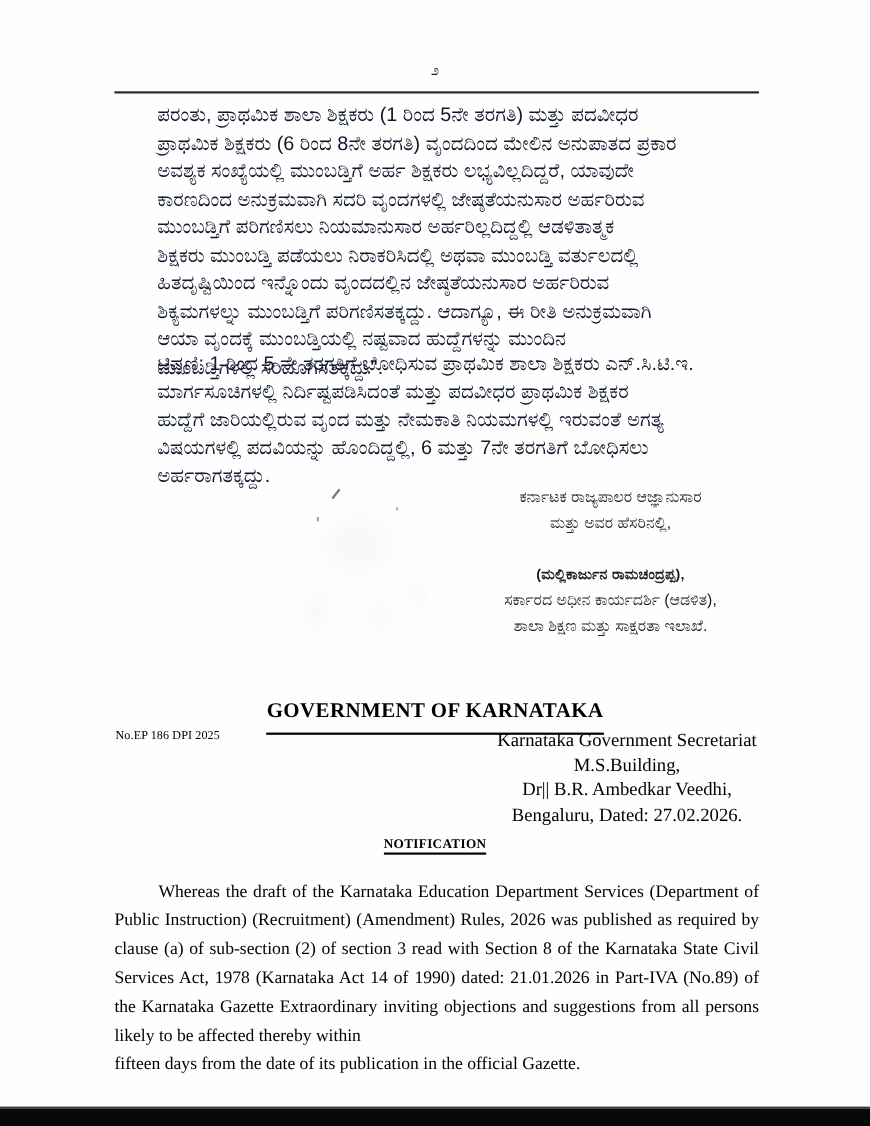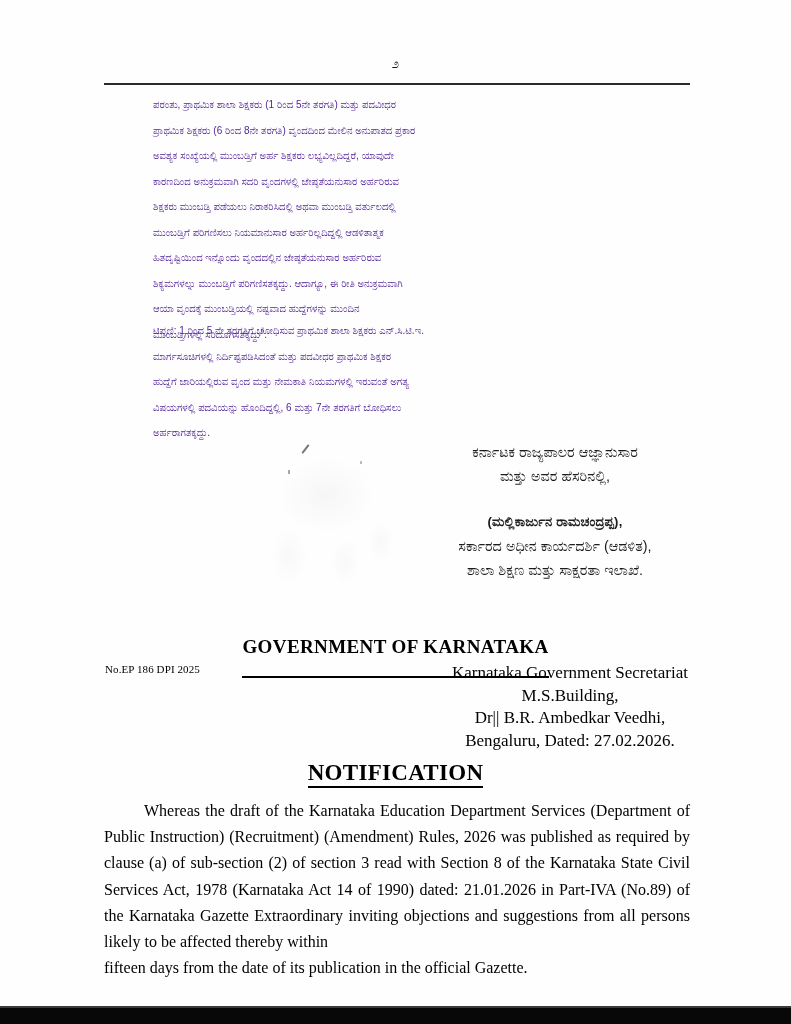--- a/index.html
+++ b/index.html
@@ -81,25 +81,25 @@
     left: 104px;
     top: 83px;
     width: 586px;
     height: 0;
     border-top: 2px solid #2a2a2a;
   }
 
   
   .kn-block {
     position: absolute;
-    left: 153px;
+    left: 143px;
     width: 548px;
     font-family: "Liberation Sans", "DejaVu Sans", sans-serif;
-    color: #4c1d95;
-    font-size: 10px;
+    color: #0f172a;
+    font-size: 18px;
     line-height: 25.5px;
     text-align: justify;
     text-justify: inter-word;
   }
   .kn-para-1 { top: 92px; }
   .kn-para-2 { top: 318px; }
 
   .kn-block .last-line {
     text-align: left;
   }
@@ -129,21 +129,21 @@
     left: 0;
     top: 636px;
     width: 791px;
     text-align: center;
     font-size: 19px;
     font-weight: bold;
     letter-spacing: .4px;
   }
   .gov-title span {
     border-bottom: 2px solid #000;
-    padding-bottom: 19px;
+    padding-bottom: 9px;
   }
 
   .ref-no {
     position: absolute;
     left: 105px;
     top: 663px;
     font-size: 11px;
     letter-spacing: .1px;
   }
 
@@ -156,21 +156,21 @@
     font-size: 17px;
     line-height: 22.5px;
   }
 
   .notif-title {
     position: absolute;
     left: 0;
     top: 760px;
     width: 791px;
     text-align: center;
-    font-size: 23px;
+    font-size: 12px;
     font-weight: bold;
     letter-spacing: .3px;
   }
   .notif-title span {
     border-bottom: 2px solid #000;
     padding-bottom: 1px;
   }
 
   .whereas {
     position: absolute;
@@ -214,22 +214,22 @@
   <div class="smudge-dot-b"></div>
 
   <div class="page-number">೨</div>
   <div class="header-rule"></div>
 
   <div class="kn-block kn-para-1">
     <div>ಪರಂತು, ಪ್ರಾಥಮಿಕ ಶಾಲಾ ಶಿಕ್ಷಕರು (1 ರಿಂದ 5ನೇ ತರಗತಿ) ಮತ್ತು ಪದವೀಧರ</div>
     <div>ಪ್ರಾಥಮಿಕ ಶಿಕ್ಷಕರು (6 ರಿಂದ 8ನೇ ತರಗತಿ) ವೃಂದದಿಂದ ಮೇಲಿನ ಅನುಪಾತದ ಪ್ರಕಾರ</div>
     <div>ಅವಶ್ಯಕ ಸಂಖ್ಯೆಯಲ್ಲಿ ಮುಂಬಡ್ತಿಗೆ ಅರ್ಹ ಶಿಕ್ಷಕರು ಲಭ್ಯವಿಲ್ಲದಿದ್ದರೆ, ಯಾವುದೇ</div>
     <div>ಕಾರಣದಿಂದ ಅನುಕ್ರಮವಾಗಿ ಸದರಿ ವೃಂದಗಳಲ್ಲಿ ಜೇಷ್ಠತೆಯನುಸಾರ ಅರ್ಹರಿರುವ</div>
+    <div>ಮುಂಬಡ್ತಿಗೆ ಪರಿಗಣಿಸಲು ನಿಯಮಾನುಸಾರ ಅರ್ಹರಿಲ್ಲದಿದ್ದಲ್ಲಿ ಆಡಳಿತಾತ್ಮಕ</div>
     <div>ಶಿಕ್ಷಕರು ಮುಂಬಡ್ತಿ ಪಡೆಯಲು ನಿರಾಕರಿಸಿದಲ್ಲಿ ಅಥವಾ ಮುಂಬಡ್ತಿ ವರ್ತುಲದಲ್ಲಿ</div>
-    <div>ಮುಂಬಡ್ತಿಗೆ ಪರಿಗಣಿಸಲು ನಿಯಮಾನುಸಾರ ಅರ್ಹರಿಲ್ಲದಿದ್ದಲ್ಲಿ ಆಡಳಿತಾತ್ಮಕ</div>
     <div>ಹಿತದೃಷ್ಟಿಯಿಂದ ಇನ್ನೊಂದು ವೃಂದದಲ್ಲಿನ ಜೇಷ್ಠತೆಯನುಸಾರ ಅರ್ಹರಿರುವ</div>
     <div>ಶಿಕ್ಯಮಗಳಲ್ನು ಮುಂಬಡ್ತಿಗೆ ಪರಿಗಣಿಸತಕ್ಕದ್ದು. ಆದಾಗ್ಯೂ, ಈ ರೀತಿ ಅನುಕ್ರಮವಾಗಿ</div>
     <div>ಆಯಾ ವೃಂದಕ್ಕೆ ಮುಂಬಡ್ತಿಯಲ್ಲಿ ನಷ್ಟವಾದ ಹುದ್ದೆಗಳನ್ನು ಮುಂದಿನ</div>
     <div class="last-line">ಮುಂಬಡ್ತಿಗಳಲ್ಲಿ ಸರಿದೂಗಿಸತಕ್ಕದ್ದು".</div>
   </div>
 
   <div class="kn-block kn-para-2">
     <div>ಟಿಪ್ಪಣಿ: 1 ರಿಂದ 5 ನೇ ತರಗತಿಗೆ ಭೋಧಿಸುವ ಪ್ರಾಥಮಿಕ ಶಾಲಾ ಶಿಕ್ಷಕರು ಎನ್.ಸಿ.ಟಿ.ಇ.</div>
     <div>ಮಾರ್ಗಸೂಚಿಗಳಲ್ಲಿ ನಿರ್ದಿಷ್ಟಪಡಿಸಿದಂತೆ ಮತ್ತು ಪದವೀಧರ ಪ್ರಾಥಮಿಕ ಶಿಕ್ಷಕರ</div>
     <div>ಹುದ್ದೆಗೆ ಜಾರಿಯಲ್ಲಿರುವ ವೃಂದ ಮತ್ತು ನೇಮಕಾತಿ ನಿಯಮಗಳಲ್ಲಿ ಇರುವಂತೆ ಅಗತ್ಯ</div>

